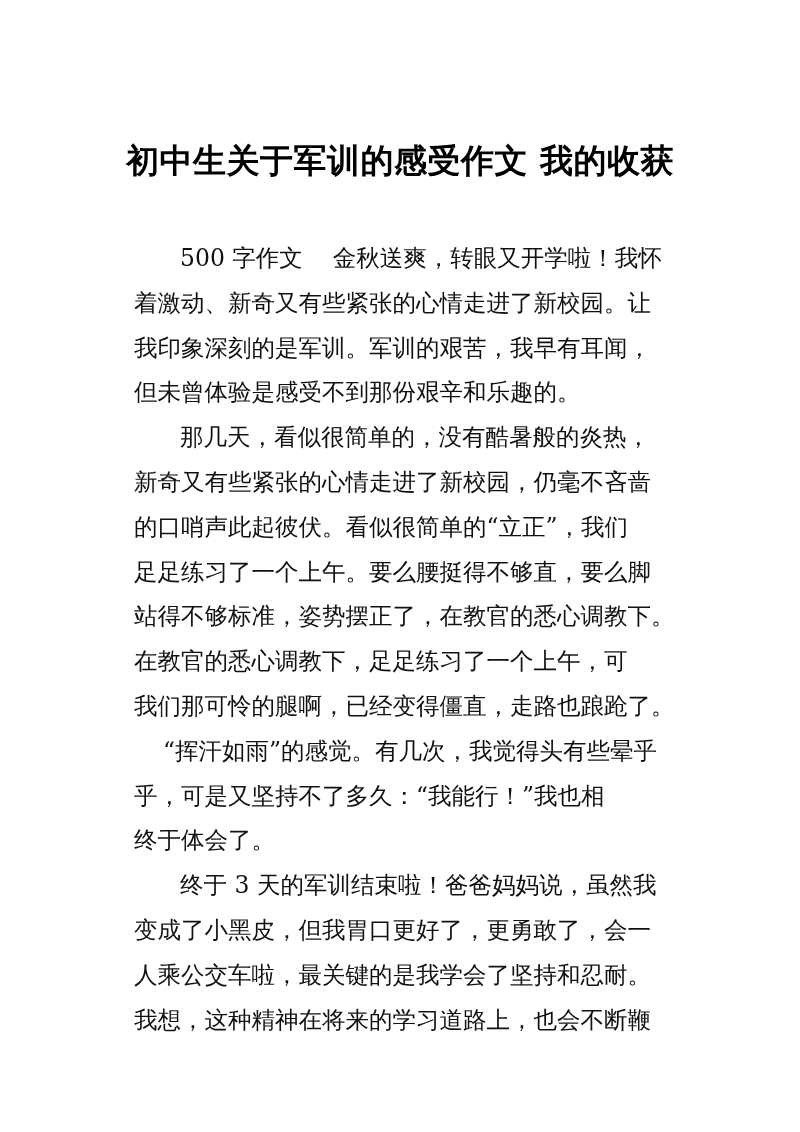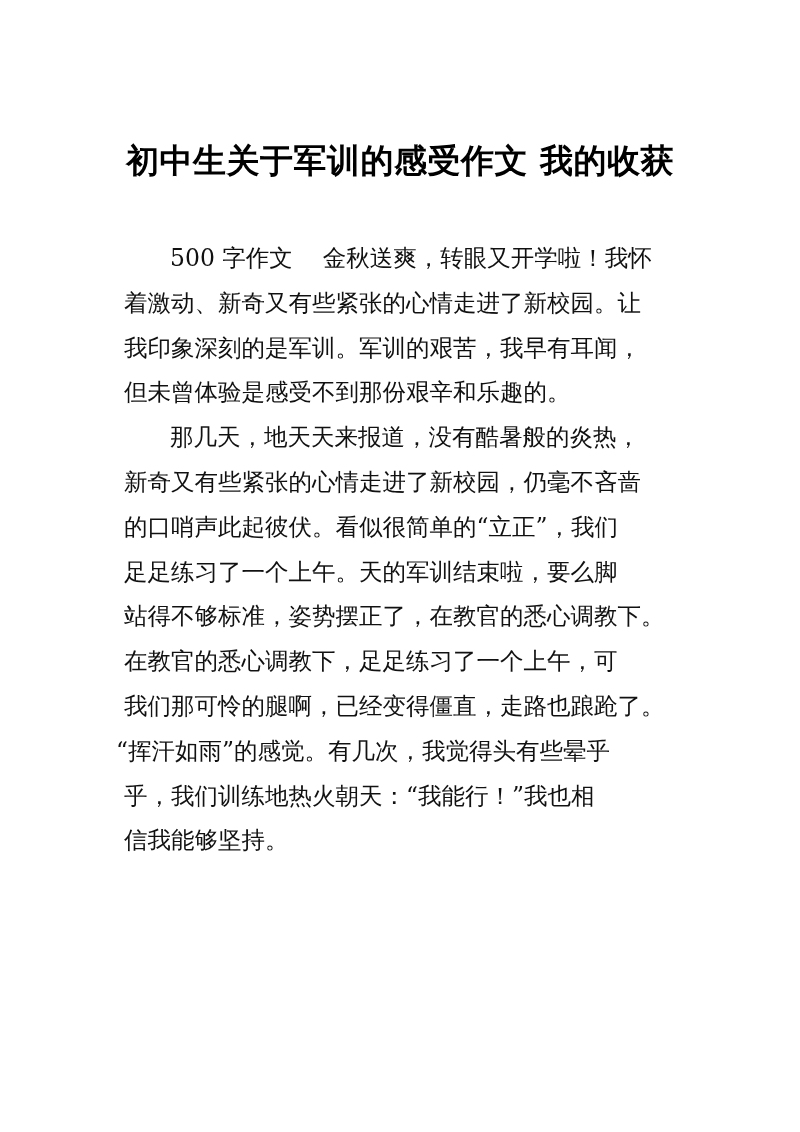--- a/index.html
+++ b/index.html
@@ -32,38 +32,39 @@
       font-family: "DejaVu Sans", "Liberation Sans", sans-serif;
       font-weight: bold;
       font-size: 33px;
       line-height: 50px;
       letter-spacing: 0.5px;
       color: #000000;
       margin: 0;
     }
     .body-text {
       position: absolute;
-      left: 124px;
+      left: 134px;
       top: 196px;
       width: 560px;
       font-family: "DejaVu Serif", "Liberation Serif", serif;
       font-size: 23.5px;
       color: #111111;
     }
     .line {
       height: 44.8px;
       line-height: 44.8px;
       white-space: nowrap;
       display: block;
     }
     .line.indent {
       padding-left: 46px;
     }
     .line.quote-start {
       margin-left: -8px;
+      text-align: center;
     }
     .gap {
       display: inline-block;
       width: 30px;
     }
   </style>
 </head>
 <body>
 
 <div class="page">
@@ -72,27 +73,33 @@
   <div class="body-text">
 
     <div>
       <span class="line indent"><span>500 字作文</span><span class="gap"></span><span>金秋送爽，转眼又开学啦！我怀</span></span>
       <span class="line">着激动、新奇又有些紧张的心情走进了新校园。让</span>
       <span class="line">我印象深刻的是军训。军训的艰苦，我早有耳闻，</span>
       <span class="line">但未曾体验是感受不到那份艰辛和乐趣的。</span>
     </div>
 
     <div>
-      <span class="line indent">那几天，地天天来报道，没有酷暑般的炎热，</span>
+      <span class="line indent">那几天，看似很简单的，没有酷暑般的炎热，</span>
       <span class="line">新奇又有些紧张的心情走进了新校园，仍毫不吝啬</span>
       <span class="line">的口哨声此起彼伏。看似很简单的“立正”，我们</span>
-      <span class="line">足足练习了一个上午。天的军训结束啦，要么脚</span>
+      <span class="line">足足练习了一个上午。要么腰挺得不够直，要么脚</span>
       <span class="line">站得不够标准，姿势摆正了，在教官的悉心调教下。</span>
       <span class="line">在教官的悉心调教下，足足练习了一个上午，可</span>
       <span class="line">我们那可怜的腿啊，已经变得僵直，走路也踉跄了。</span>
       <span class="line quote-start">“挥汗如雨”的感觉。有几次，我觉得头有些晕乎</span>
-      <span class="line">乎，我们训练地热火朝天：“我能行！”我也相</span>
-      <span class="line">信我能够坚持。</span>
+      <span class="line">乎，可是又坚持不了多久：“我能行！”我也相</span>
+      <span class="line">终于体会了。</span>
     </div>
 
+    <div>
+      <span class="line indent">终于 3 天的军训结束啦！爸爸妈妈说，虽然我</span>
+      <span class="line">变成了小黑皮，但我胃口更好了，更勇敢了，会一</span>
+      <span class="line">人乘公交车啦，最关键的是我学会了坚持和忍耐。</span>
+      <span class="line">我想，这种精神在将来的学习道路上，也会不断鞭</span>
+    </div>
 
   </div>
 </div>
 
 </body></html>

